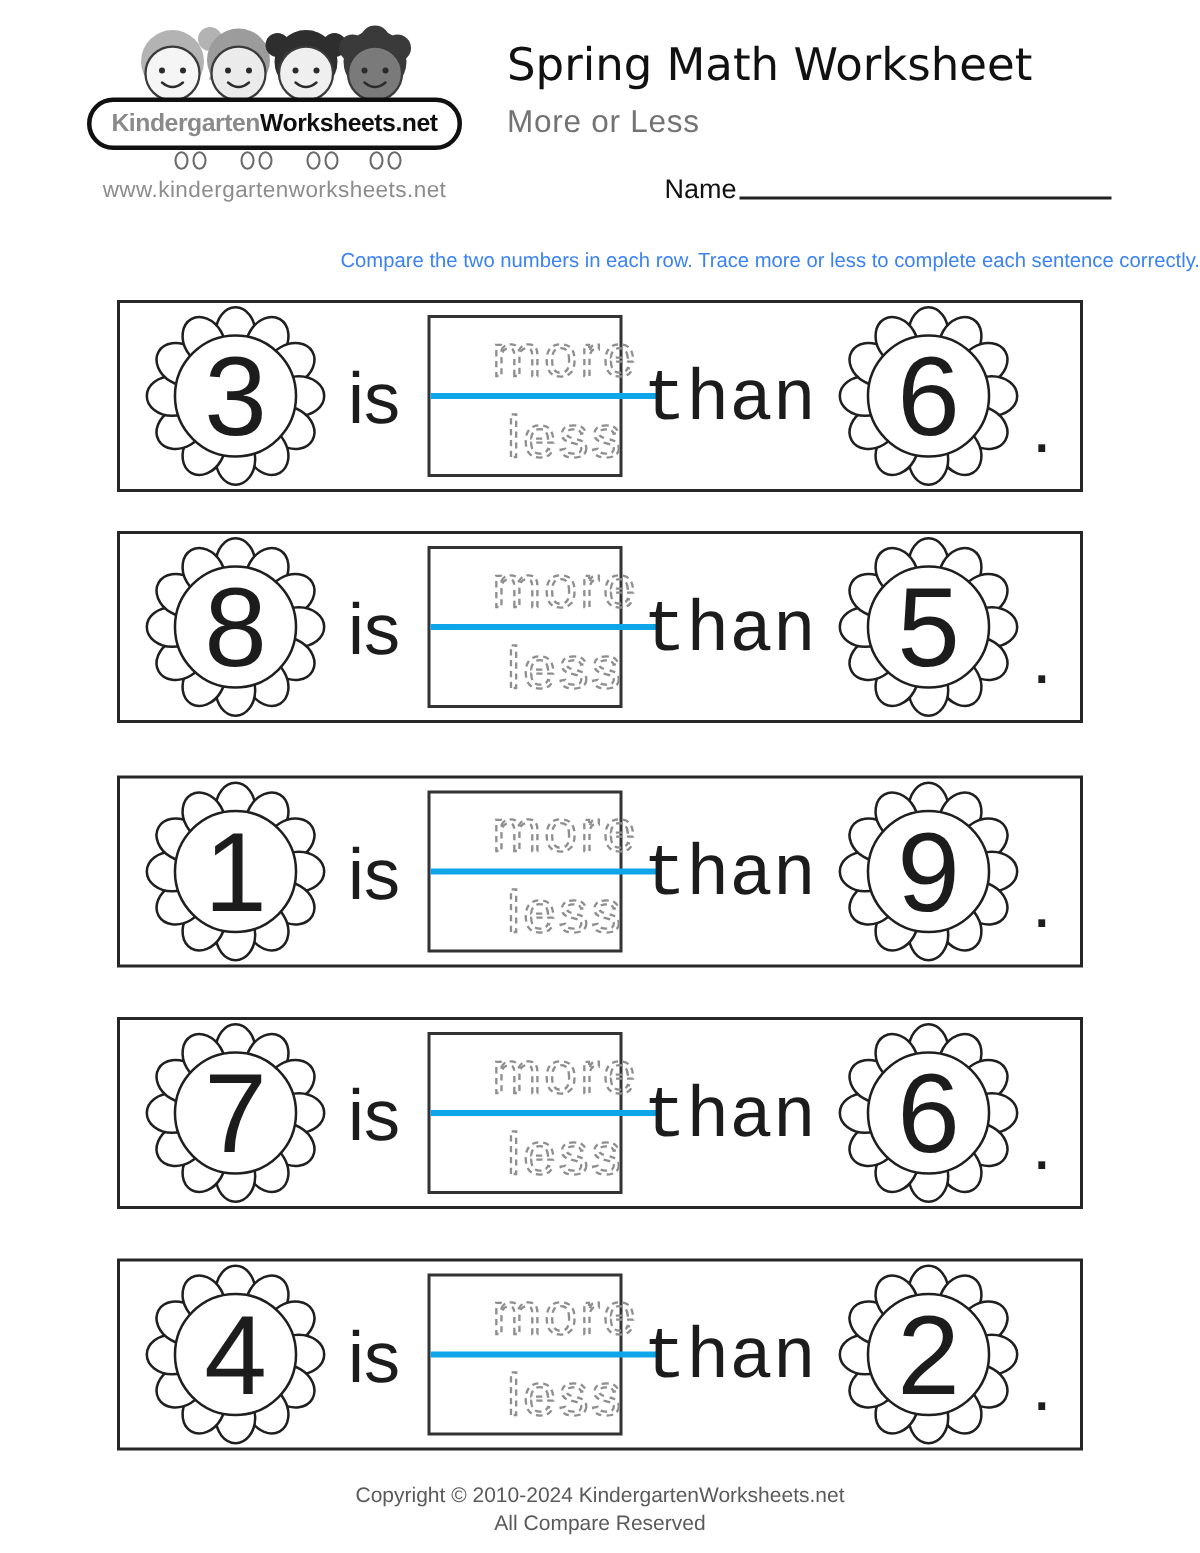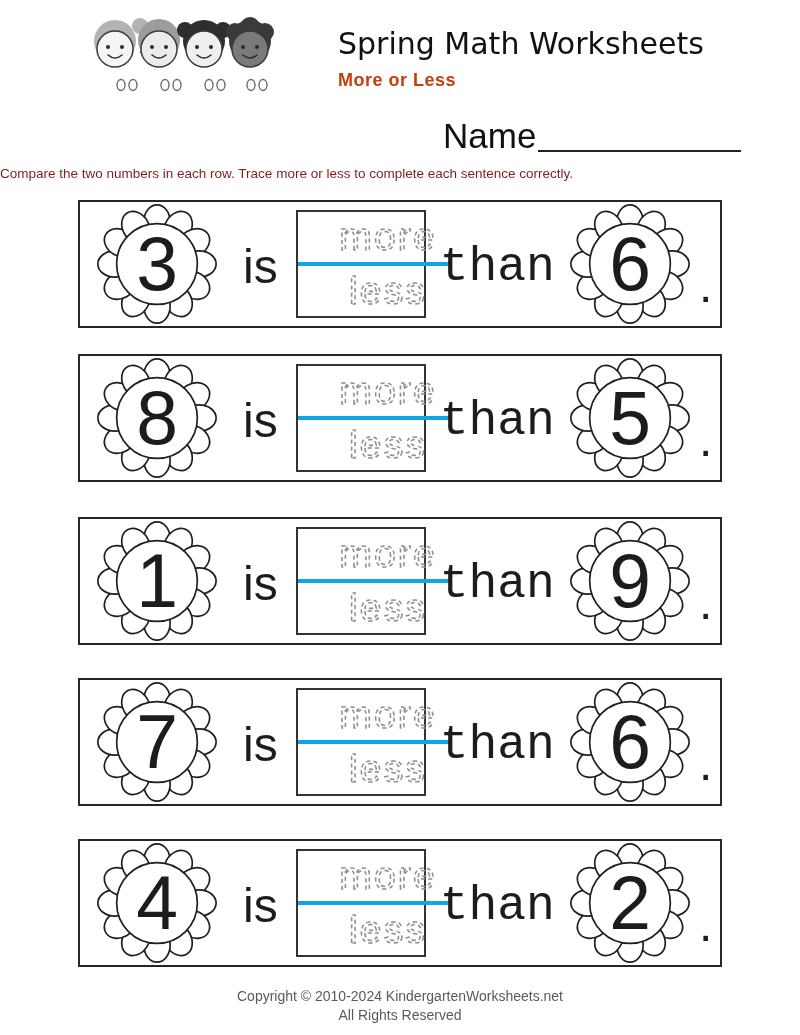--- a/index.html
+++ b/index.html
@@ -16,37 +16,37 @@
     font-weight:700;font-size:16.5px;letter-spacing:-0.3px;
   }
   .banner .gray{color:#8a8a8a;}
   .banner .black{color:#0f0f0f;}
   .feet{display:block;margin:0 auto;width:200px;height:14px;}
   .feet ellipse{fill:#fff;stroke:#6a6a6a;stroke-width:1.4;}
   .logo-url{margin-top:4px;text-align:center;color:#8c8c8c;font-size:15px;letter-spacing:0.3px;}
   
   .title-block{position:absolute;left:338px;top:26px;}
   .title{font-family:"DejaVu Sans",sans-serif;font-size:30px;font-weight:400;color:#111;}
-  .subtitle{margin-top:9px;font-size:18px;font-weight:700;letter-spacing:0.5px;color:#c2410c;}
+  .subtitle{margin-top:9px;font-size:21px;font-weight:400;letter-spacing:0.5px;color:#737373;}
   .name-row{position:absolute;left:443px;top:116px;width:298px;display:flex;align-items:flex-end;}
-  .name-label{font-size:35px;color:#111;}
+  .name-label{font-size:18px;color:#111;}
   .name-line{flex:1;border-bottom:2px solid #222;margin-bottom:4px;margin-left:2px;}
-  .instructions{position:absolute;left:0;right:0;top:166px;text-align:left;font-size:13.5px;color:#7f1d1d;}
+  .instructions{position:absolute;left:0;right:0;top:166px;text-align:right;font-size:13.5px;color:#3b82f6;}
   
   .wrow{
     position:absolute;left:78px;width:644px;height:128px;border:2px solid #262626;box-sizing:border-box;
     display:flex;align-items:center;padding-left:16px;
   }
   .r1{top:200px;} .r2{top:354px;} .r3{top:517px;} .r4{top:678px;} .r5{top:839px;}
   .flower{width:122px;height:122px;flex:0 0 auto;}
   .flower-right{margin-left:14px;}
   .petal,.flower-center{fill:#fff;stroke:#1f1f1f;stroke-width:1.8;}
   .flower-num{font-family:"Liberation Sans",sans-serif;font-size:80px;fill:#1c1c1c;}
   .word{font-size:48px;color:#1c1c1c;margin-top:6px;line-height:1;}
-  .word-is{margin-left:25px;}
+  .word-is{margin-left:14px;}
   .word-than{margin-left:14px;font-family:Liberation Mono, monospace;}
   .trace-box{margin-left:18px;width:126px;border:2px solid #333;background:#fff;flex:0 0 auto;}
   .trace-cell{width:100%;height:50px;padding-left:27px;}
   .trace-cell-bottom{border-top:4px solid #0ea5e9;}
   .trace-svg{display:block;width:100%;height:100%;}
   .trace-text{
     font-family:"Liberation Sans",sans-serif;font-size:38px;letter-spacing:2px;
     fill:none;stroke:#8f8f8f;stroke-width:1.5;stroke-dasharray:4 3;
   }
   .period{font-size:48px;color:#1c1c1c;align-self:flex-end;margin:0 0 16px 8px;line-height:1;}
@@ -108,34 +108,38 @@
 
       <circle cx="177" cy="18" r="9" fill="#3a3a3a"></circle>
       <circle cx="192" cy="13" r="10" fill="#3a3a3a"></circle>
       <circle cx="207" cy="18" r="9" fill="#3a3a3a"></circle>
       <circle cx="192" cy="27" r="21" fill="#3a3a3a"></circle>
       <circle class="kid-face" cx="192" cy="35" r="18" fill="#7a7a7a"></circle>
       <circle class="kid-eye" cx="185" cy="33" r="2"></circle>
         <circle class="kid-eye" cx="199" cy="33" r="2"></circle>
       <path class="kid-smile" d="M185 41 Q192 47 199 41"></path>
     </svg>
+    <div class="banner">
+      <span class="gray">Kindergarten</span><span class="black">Worksheets.net</span>
+    </div>
     <svg class="feet" viewBox="0 0 200 14">
       <ellipse cx="38" cy="7" rx="4" ry="5.5"></ellipse>
         <ellipse cx="50" cy="7" rx="4" ry="5.5"></ellipse>
       <ellipse cx="82" cy="7" rx="4" ry="5.5"></ellipse>
         <ellipse cx="94" cy="7" rx="4" ry="5.5"></ellipse>
       <ellipse cx="126" cy="7" rx="4" ry="5.5"></ellipse>
         <ellipse cx="138" cy="7" rx="4" ry="5.5"></ellipse>
       <ellipse cx="168" cy="7" rx="4" ry="5.5"></ellipse>
         <ellipse cx="180" cy="7" rx="4" ry="5.5"></ellipse>
     </svg>
+    <div class="logo-url">www.kindergartenworksheets.net</div>
   </div>
 
   <div class="title-block">
-    <div class="title">Spring Math Worksheets</div>
+    <div class="title">Spring Math Worksheet</div>
     <div class="subtitle">More or Less</div>
   </div>
 
   <div class="name-row">
     <span class="name-label">Name</span>
     <div class="name-line"></div>
   </div>
 
   <div class="instructions">Compare the two numbers in each row. Trace more or less to complete each sentence correctly.</div>
 
@@ -274,16 +278,16 @@
     <svg class="flower flower-right" viewBox="0 0 130 130">
       <use href="#flower-ring"></use>
         <circle class="flower-center" cx="65" cy="65" r="43"></circle>
       <text class="flower-num" x="65" y="93" text-anchor="middle">2</text>
     </svg>
     <span class="period">.</span>
   </div>
 
   <div class="footer">
     <div>Copyright © 2010-2024 KindergartenWorksheets.net</div>
-    <div>All Rights Reserved</div>
+    <div>All Compare Reserved</div>
   </div>
 
 </div>
 
 </body></html>

